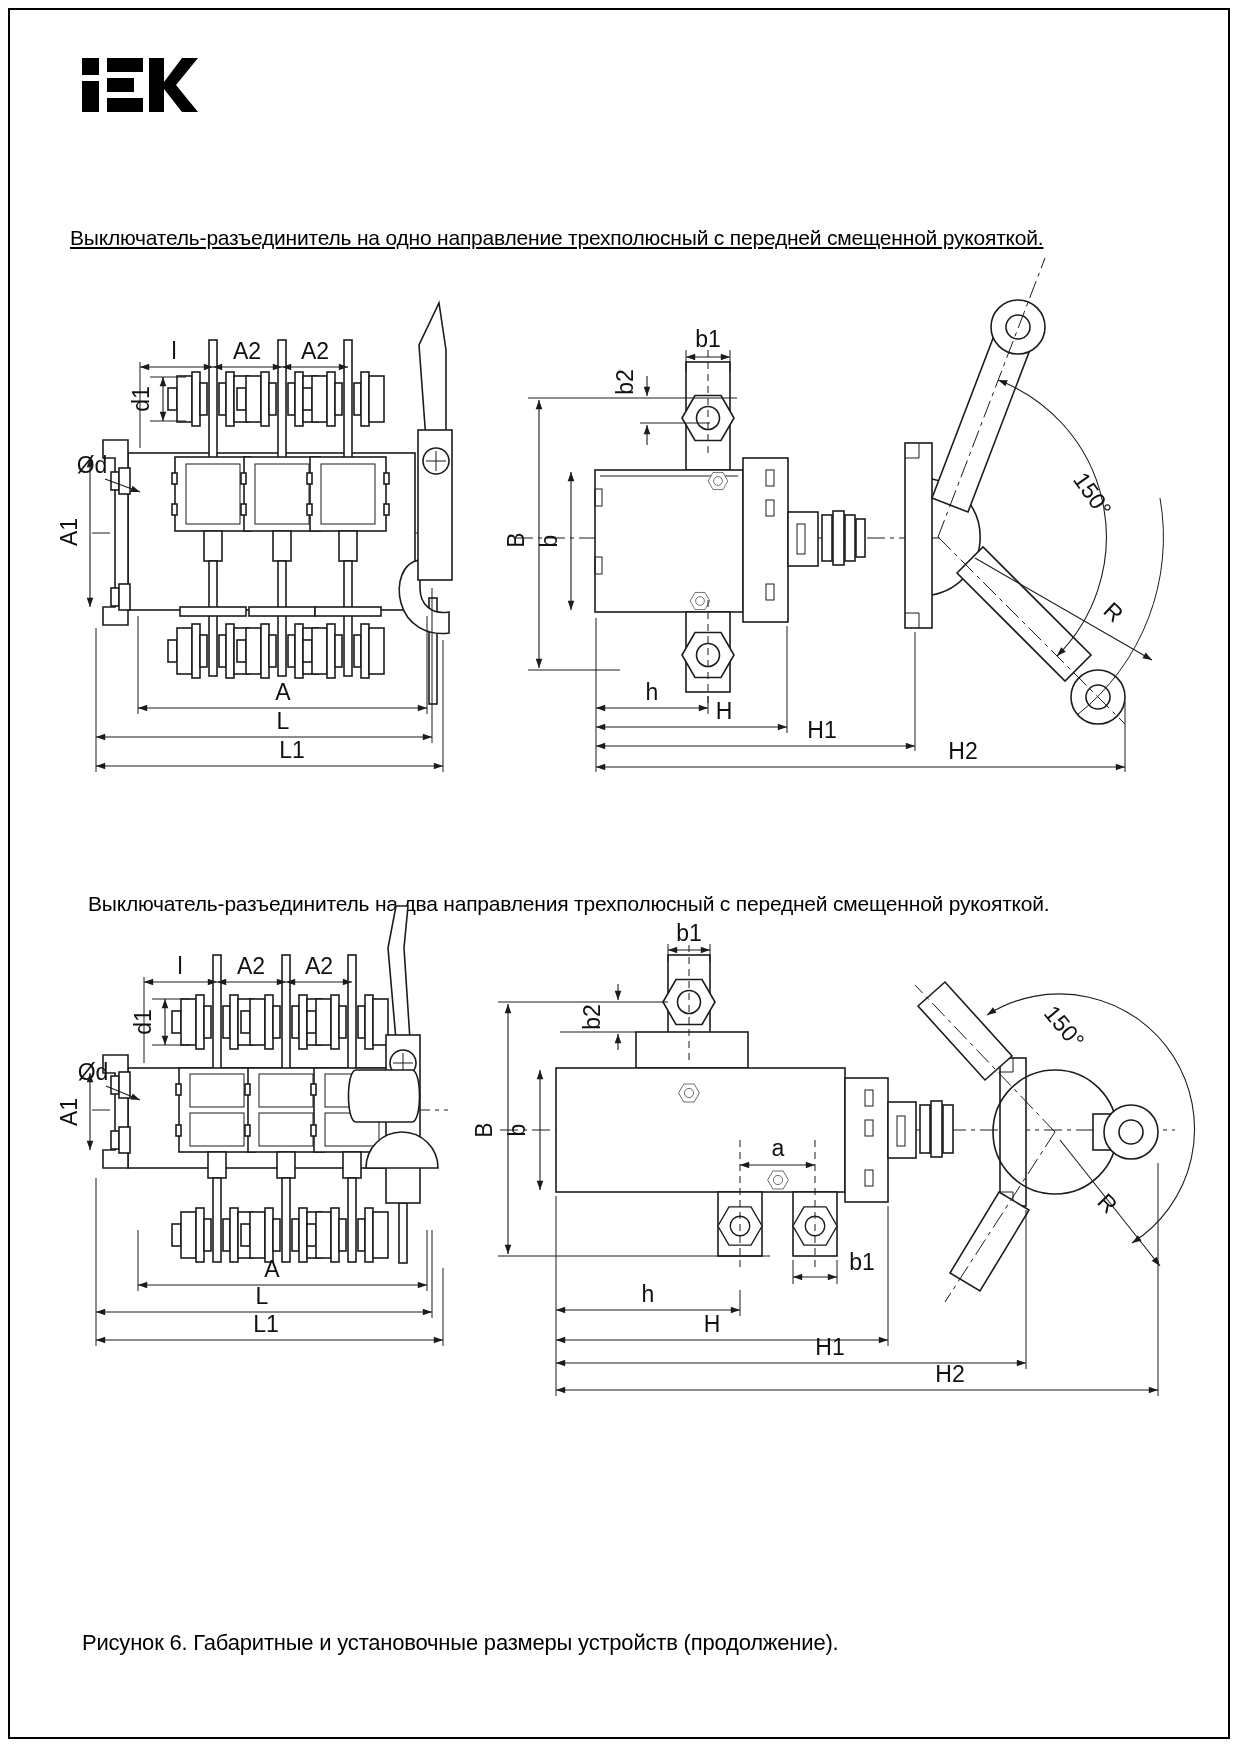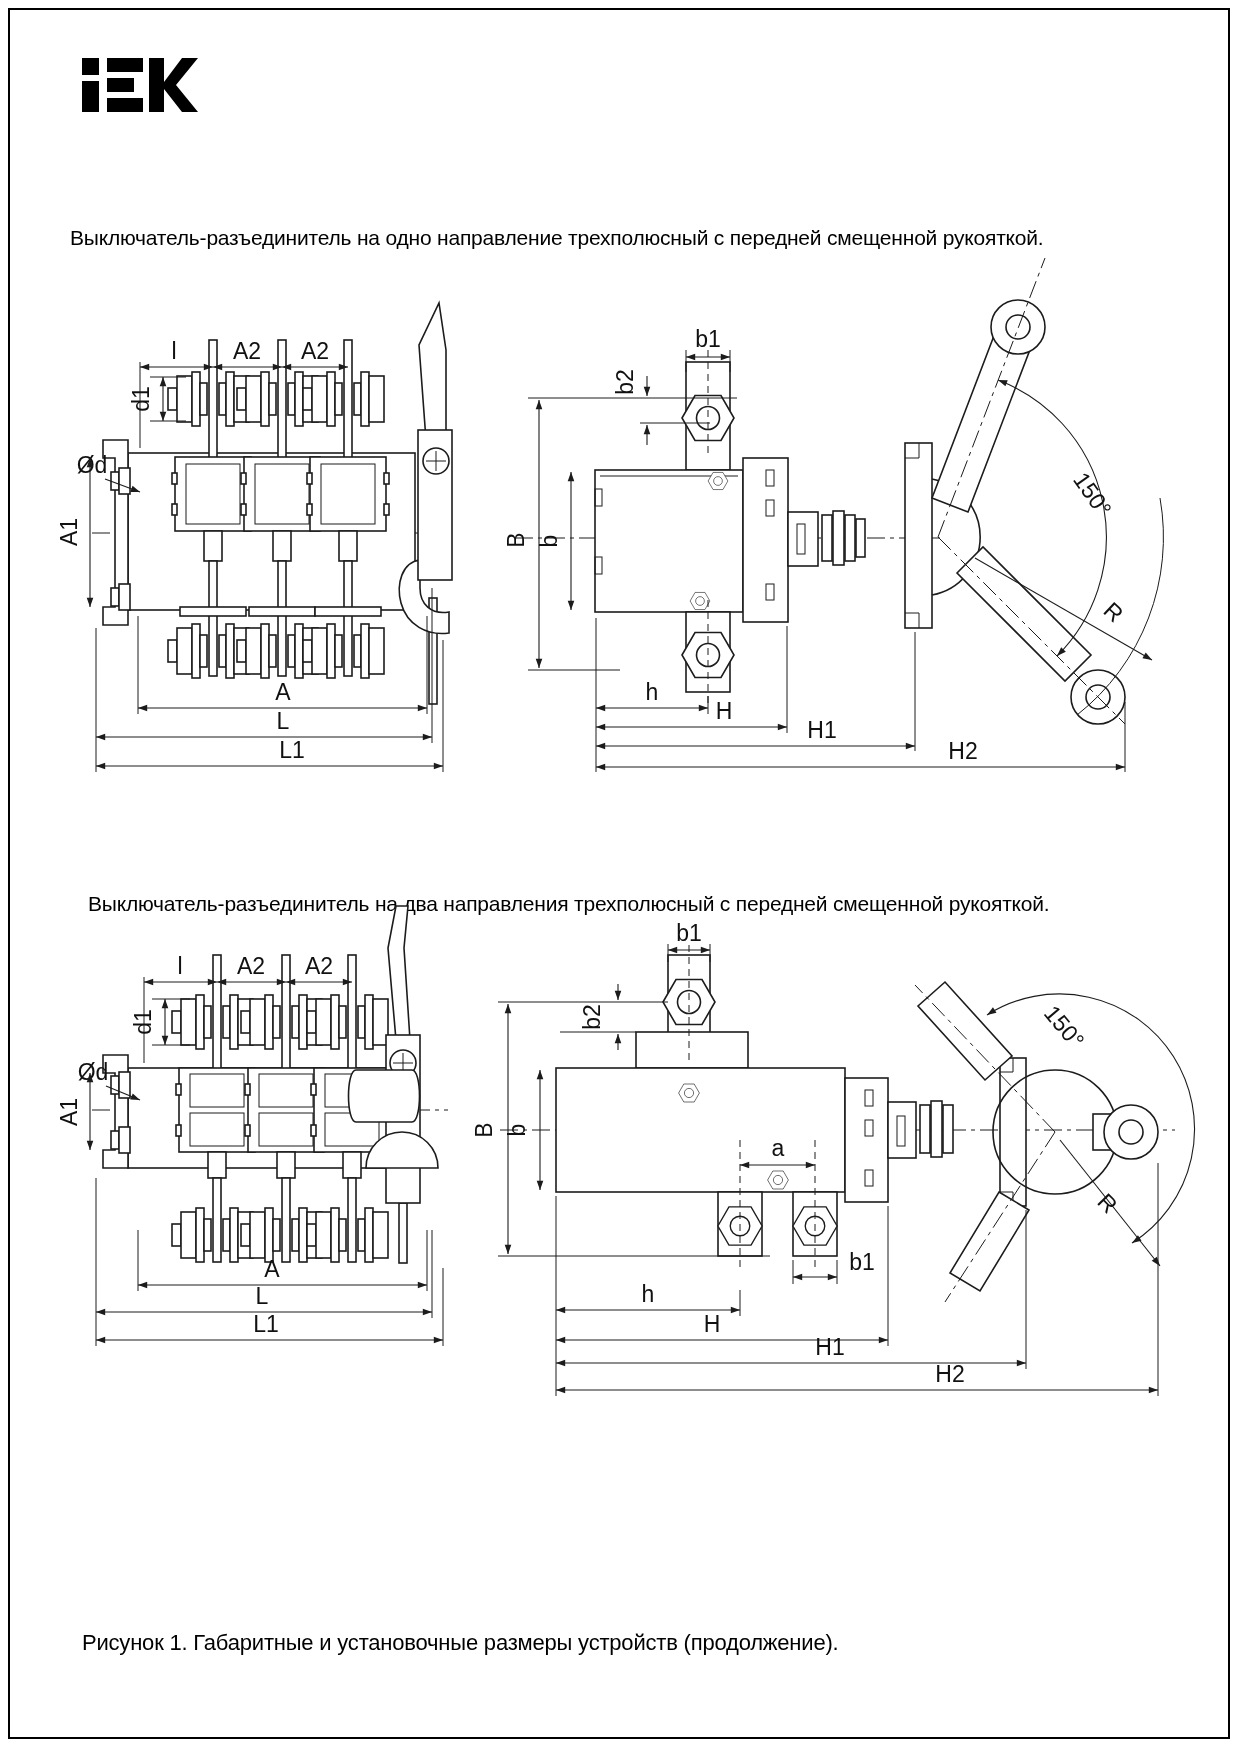--- a/index.html
+++ b/index.html
@@ -1,20 +1,20 @@
 <!DOCTYPE html>
 <html><head>
 <meta charset="utf-8">
 <style>
   html,body{margin:0;padding:0;background:#e8e8e8;}
   .page{position:relative;width:1238px;height:1747px;background:#ffffff;margin:0 auto;
         font-family:"Liberation Sans",sans-serif;overflow:hidden;}
   .frame{position:absolute;left:8px;top:8px;width:1218px;height:1727px;border:2px solid #000;}
   .title{position:absolute;font-size:21px;color:#000;letter-spacing:-0.2px;white-space:nowrap;}
-  #title1{left:70px;top:226px;}
+  #title1{left:70px;top:226px;text-decoration:underline;}
   #title2{left:88px;top:892px;}
   #caption{left:82px;top:1630px;font-size:22px;}
   svg.overlay{position:absolute;left:0;top:0;}
   .ol{fill:#fff;stroke:#1c1c1c;stroke-width:1.6;}
   .ln{fill:none;stroke:#1c1c1c;stroke-width:1.6;}
   .thin{fill:none;stroke:#1c1c1c;stroke-width:1;}
   .dim{fill:none;stroke:#1c1c1c;stroke-width:1.1;marker-start:url(#arw);marker-end:url(#arw);}
   .dime{fill:none;stroke:#1c1c1c;stroke-width:1.1;marker-end:url(#arw);}
   .cl{fill:none;stroke:#1c1c1c;stroke-width:1;stroke-dasharray:18 5 4 5;}
   .dsh{fill:none;stroke:#1c1c1c;stroke-width:1;stroke-dasharray:7 5;}
@@ -35,21 +35,21 @@
       <rect class="logo" x="25" y="0" width="36" height="14"></rect>
       <rect class="logo" x="25" y="20" width="27" height="14"></rect>
       <rect class="logo" x="25" y="40" width="36" height="14"></rect>
       <rect class="logo" x="67" y="0" width="15" height="54"></rect>
       <path class="logo" d="M82,24 L100,0 L116,0 L94,27 L116,54 L100,54 L82,31 Z"></path>
     </g>
   </svg>
 
   <div class="title" id="title1">Выключатель-разъединитель на одно направление трехполюсный с передней смещенной рукояткой.</div>
   <div class="title" id="title2">Выключатель-разъединитель на два направления трехполюсный с передней смещенной рукояткой.</div>
-  <div class="title" id="caption">Рисунок 1. Габаритные и установочные размеры устройств (продолжение).</div>
+  <div class="title" id="caption">Рисунок 6. Габаритные и установочные размеры устройств (продолжение).</div>
 
   <svg class="overlay" width="1238" height="1747" viewBox="0 0 1238 1747">
     <defs>
       <marker id="arw" viewBox="0 0 12 12" refX="11" refY="6" markerWidth="10" markerHeight="10" orient="auto-start-reverse">
         <path d="M1,2.4 L11,6 L1,9.6 Z" fill="#1c1c1c"></path>
       </marker>
       <g id="term">
         <rect class="ol" x="-45" y="-11" width="9" height="22"></rect>
         <rect class="ol" x="-36" y="-23" width="15" height="46"></rect>
         <rect class="ol" x="-21" y="-27" width="8" height="54"></rect>

